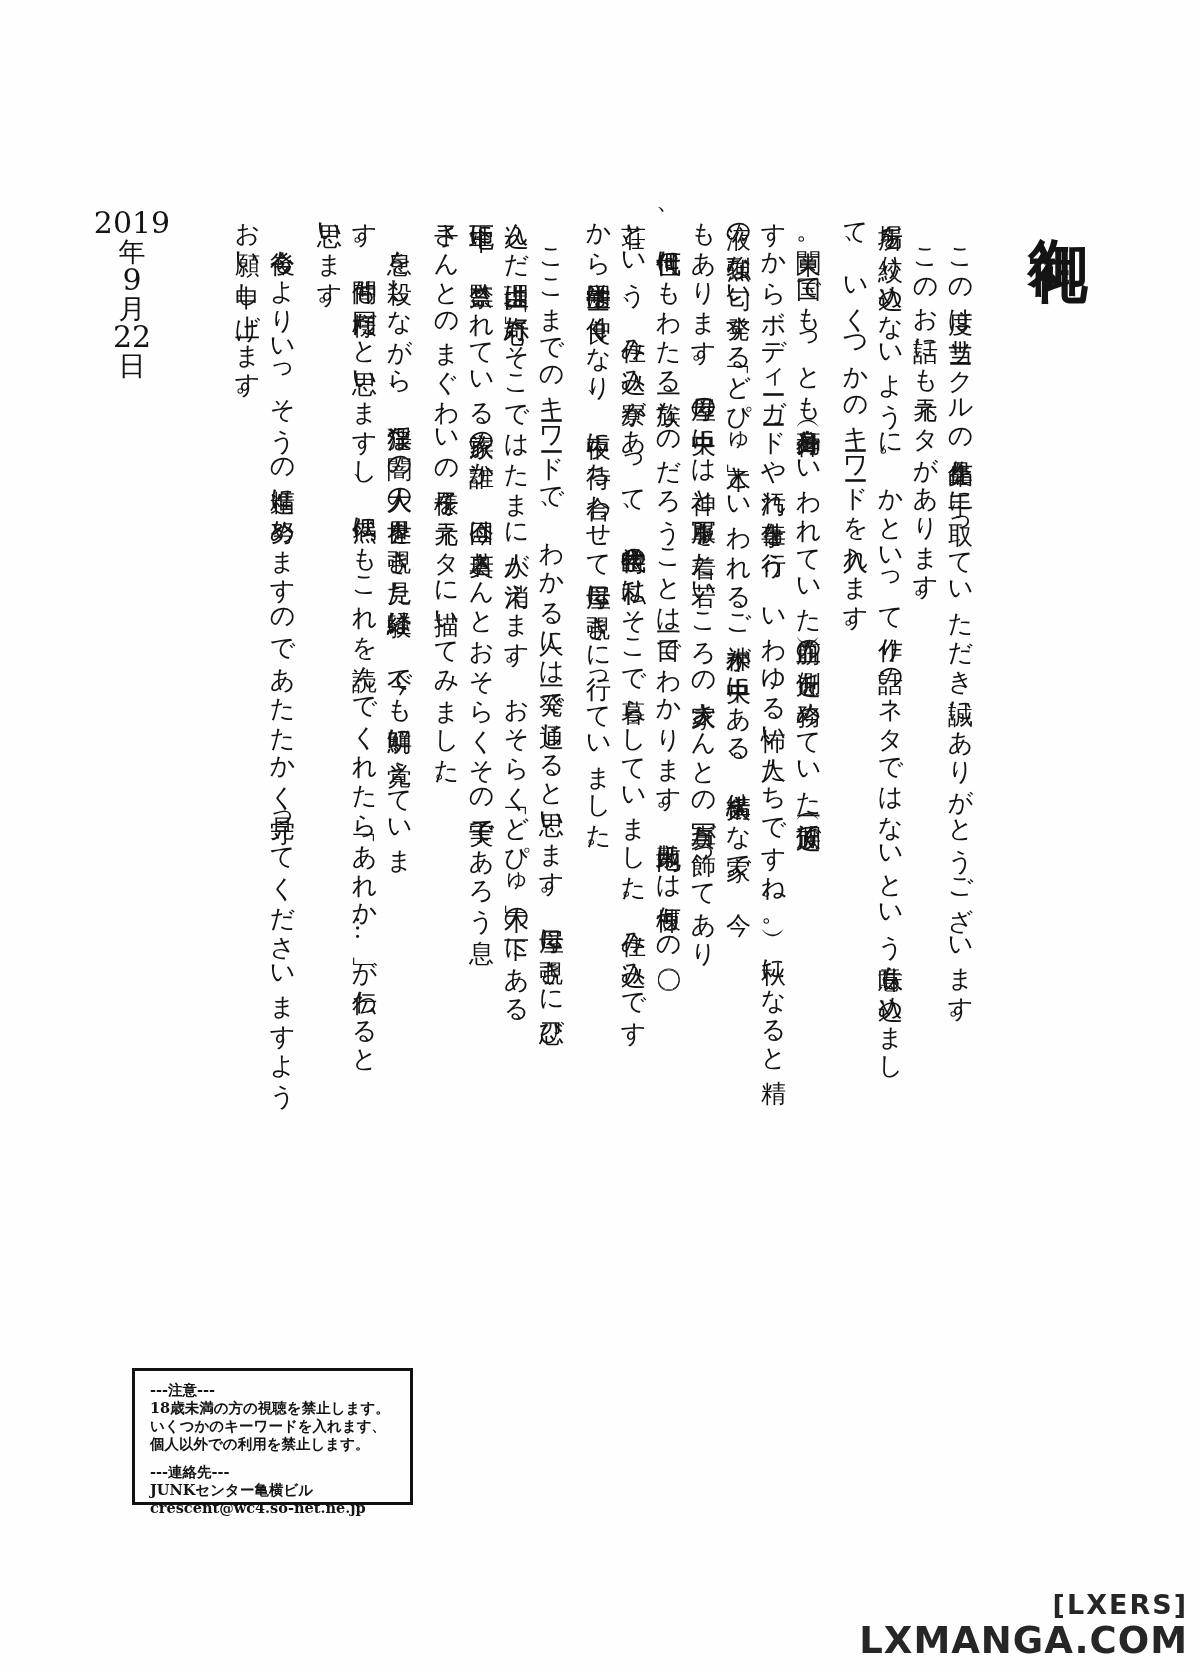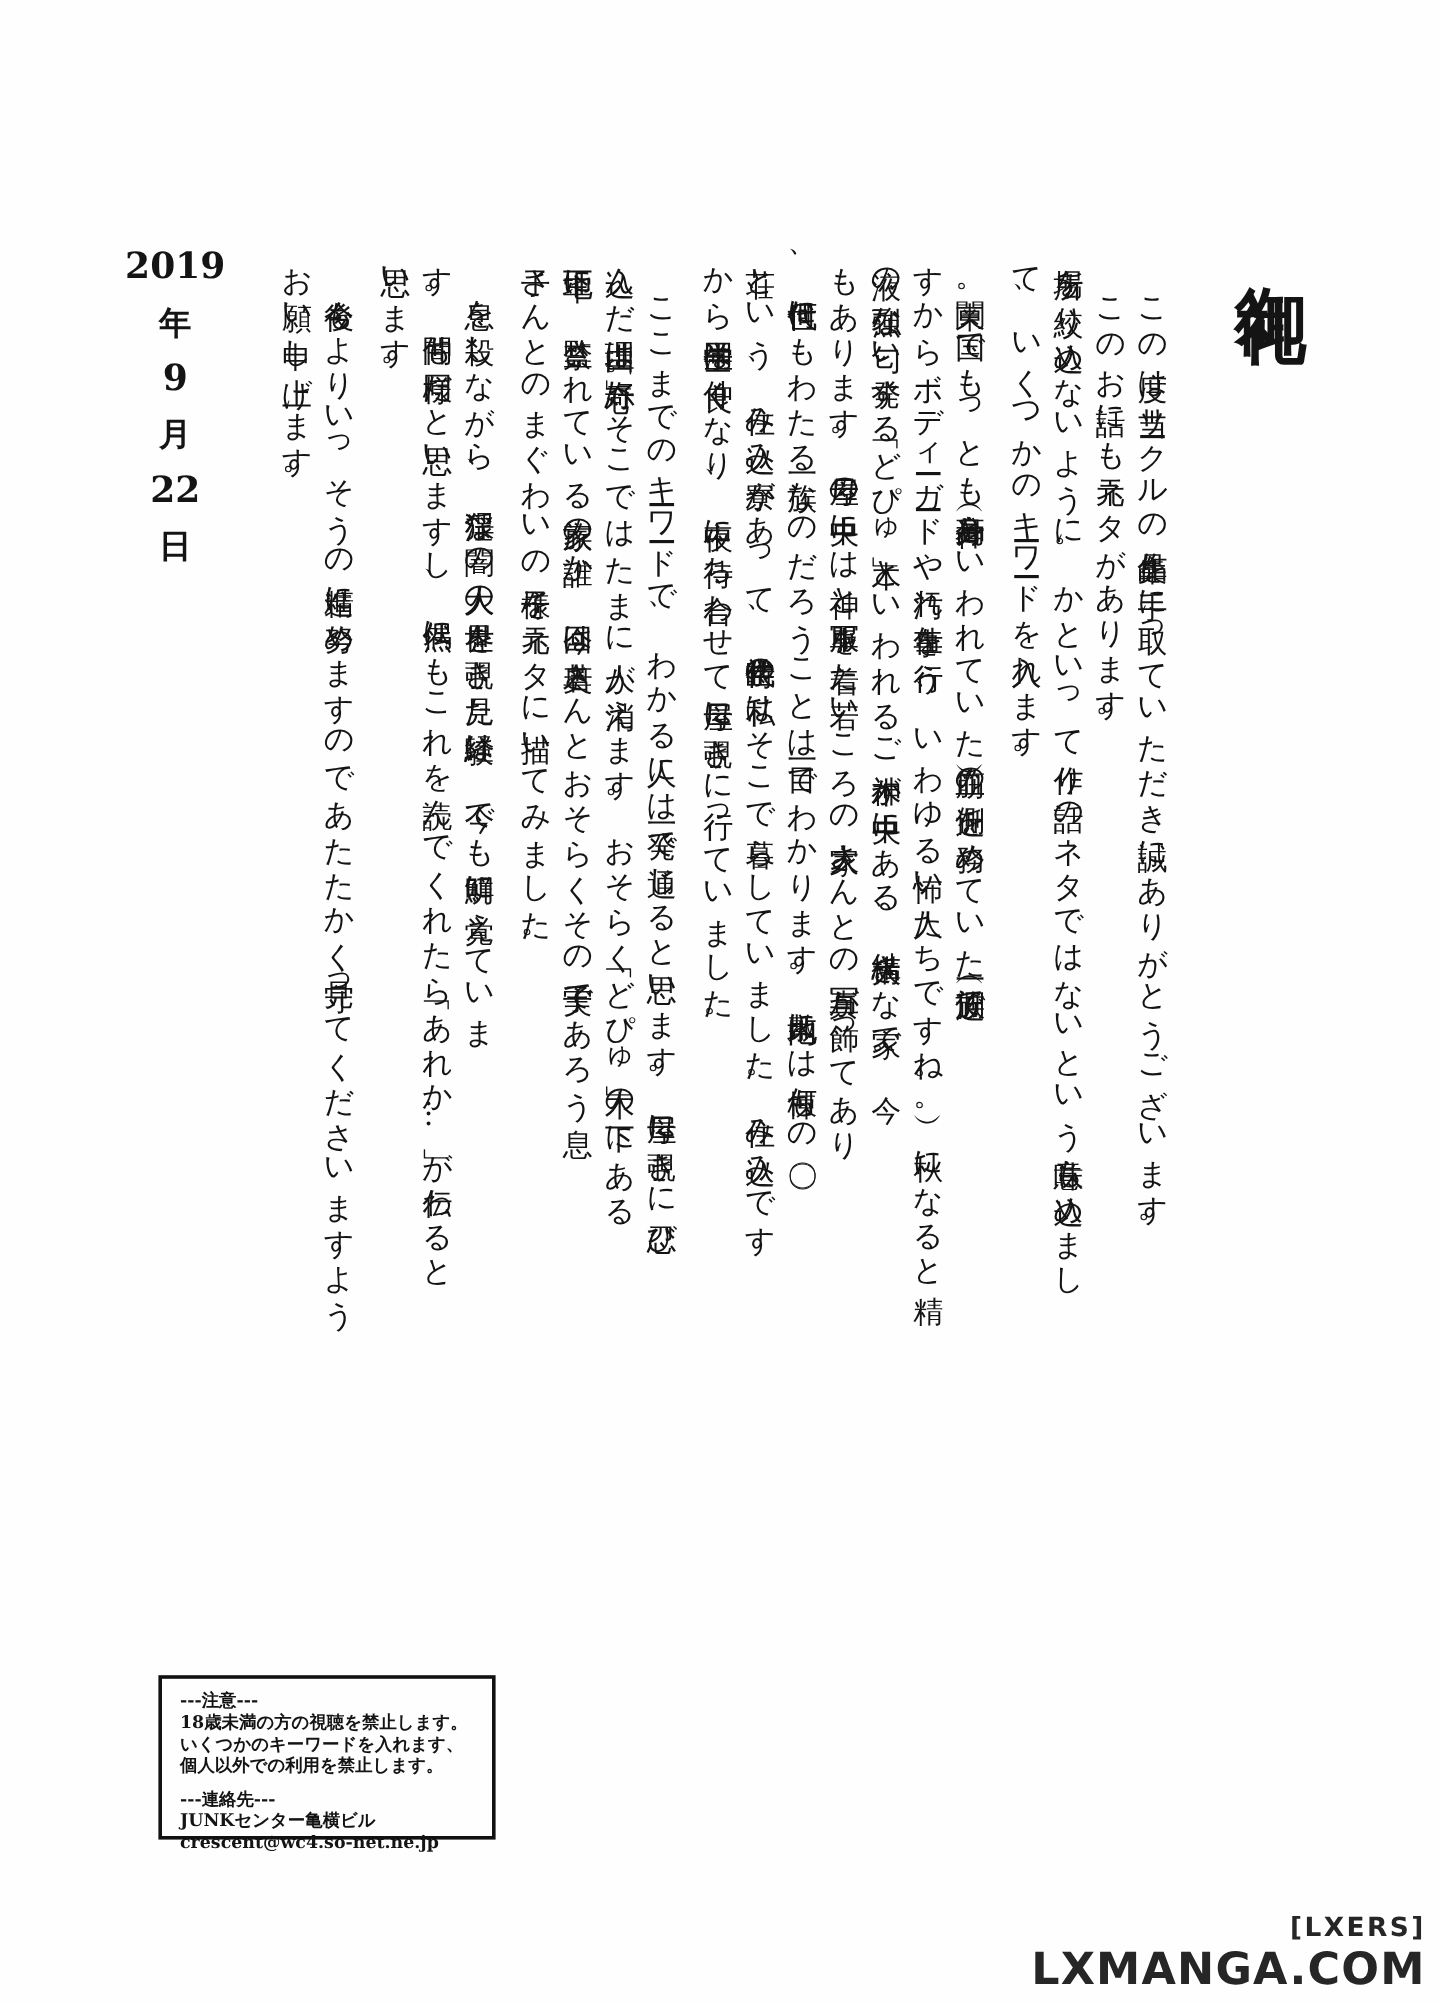--- a/index.html
+++ b/index.html
@@ -39,59 +39,58 @@
   .tcol{
     margin:0;
     white-space:nowrap;
     overflow:visible;
   }
   .tcol.pgap{margin-right:12px;}
 
   
   .date-col{
     position:absolute;
-    left:105px;top:208px;
+    left:91px;top:208px;
     width:82px;
     display:flex;
     flex-direction:column;
     align-items:center;
-    gap:18px;
-    font-weight:bold;
+    gap:0;
+    font-weight:normal;
     font-size:27px;
     line-height:1.0;
   }
   .date-col .num{font-size:30px;letter-spacing:0px;}
 
   
   .notice-box{
     position:absolute;
     left:132px;top:1368px;
     width:281px;height:137px;
     border:3px solid #111;
     box-sizing:border-box;
     padding:10px 6px 0 15px;
     font-weight:bold;
     font-size:14.5px;
     line-height:18px;
     white-space:nowrap;
-    margin-top:28px;
   }
   .notice-box .spacer{height:10px;}
 
   
   .watermark{
     position:absolute;
     right:12px;bottom:10px;
     text-align:right;
     font-family:"DejaVu Sans","Liberation Sans",sans-serif;
     font-weight:bold;
     color:#262626;
     line-height:1.0;
   }
-  .watermark .wm1{font-size:22px;letter-spacing:2px;margin-bottom:4px;}
+  .watermark .wm1{font-size:27px;letter-spacing:2px;margin-bottom:4px;}
   .watermark .wm2{font-size:37px;letter-spacing:1px;text-align:center;}
 </style>
 </head>
 <body>
 
 <div class="page">
 
   <div class="title">御礼</div>
 
   <div class="body-text">

